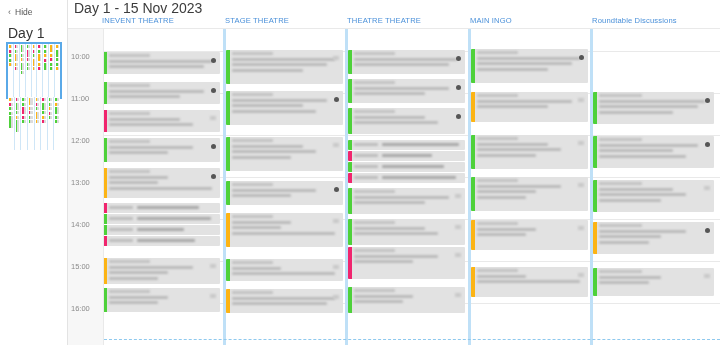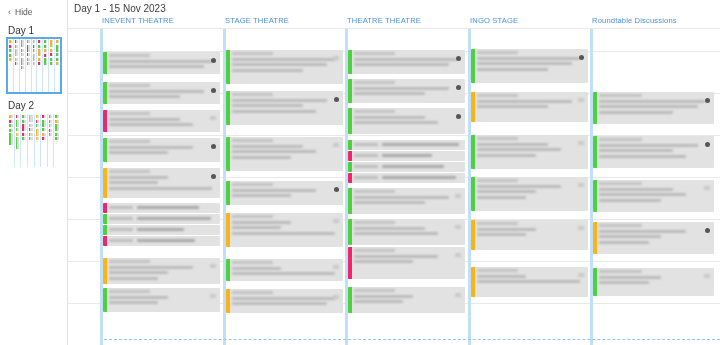--- a/index.html
+++ b/index.html
@@ -25,21 +25,21 @@
   .hide-row {
     display: flex; align-items: center; gap: 4px;
     padding: 7px 0 6px 8px;
     font-size: 8.5px; color: #555; cursor: pointer;
   }
   .chev {
     font-size: 9px; color: #666; line-height: 1;
     display: inline-block; transform: translateY(-0.5px);
   }
   .day-label {
-    font-size: 10px; color: #333; padding: 2px 0 3px 8px;
+    font-size: 14px; color: #333; padding: 2px 0 3px 8px;
     font-weight: 400;
   }
   .thumb-wrap { padding: 0 8px; }
   .thumb {
     width: 52px; height: 53px;
     background: #fff;
     position: relative;
     overflow: hidden;
   }
   .thumb.sel {
@@ -60,21 +60,21 @@
     content:""; position:absolute; left:0; top:0; bottom:0; width:1.5px;
     background: var(--c, #4ed13a);
   }
   .tev.tall { height: 7px; }
   .tev.xtall { height: 12px; }
 
   
   #main { flex: 1 1 auto; position: relative; height: 345px; background:#fff; }
 
   #date-title {
-    font-size: 10px; color: #3c3c3c;
+    font-size: 14px; color: #3c3c3c;
     padding: 3px 0 2px 6px;
     height: 14px; line-height: 11px;
   }
 
   
   #col-head {
     position: relative; height: 15px;
     border-bottom: 1px solid #e9e9e9;
   }
   .col-name {
@@ -242,21 +242,20 @@
               <div class="tev" style="--c: #fcb415;"></div>
               <div class="tev tall" style="--c: #4ed13a;"></div>
               <div class="tev" style="--c: #4ed13a;"></div>
               <div class="tev" style="--c: #4ed13a;"></div>
               <div class="tev" style="--c: #fcb415;"></div>
             </div>
           </div>
       </div>
     </div>
 
-    <div class="day-label" style="padding-top:8px">Day 2</div>
     <div class="thumb-wrap">
       <div class="thumb" id="thumb2">
         <div class="tcols" id="t2cols">
             <div class="tcol">
               <div class="tev" style="--c: #fcb415;"></div>
               <div class="tev" style="--c: #f0256e;"></div>
               <div class="tev" style="--c: #4ed13a;"></div>
               <div class="tev" style="--c: #4ed13a;"></div>
               <div class="tev xtall" style="--c: #4ed13a;"></div>
             </div>
@@ -315,25 +314,34 @@
   </aside>
 
   <section id="main">
 
     <div id="date-title">Day 1 - 15 Nov 2023</div>
 
     <div id="col-head">
         <div class="col-name" style="left: 34px;">INEVENT THEATRE</div>
         <div class="col-name" style="left: 157px;">STAGE THEATRE</div>
         <div class="col-name" style="left: 279px;">THEATRE THEATRE</div>
-        <div class="col-name" style="left: 402px;">INGO STAGE</div>
+        <div class="col-name" style="left: 402px;">MAIN INGO</div>
         <div class="col-name" style="left: 524px;">Roundtable Discussions</div>
       </div>
 
     <div id="grid">
+      <div id="gutter">
+          <div class="tlabel" style="top: 24px;">10:00</div>
+          <div class="tlabel" style="top: 66px;">11:00</div>
+          <div class="tlabel" style="top: 108px;">12:00</div>
+          <div class="tlabel" style="top: 150px;">13:00</div>
+          <div class="tlabel" style="top: 192px;">14:00</div>
+          <div class="tlabel" style="top: 234px;">15:00</div>
+          <div class="tlabel" style="top: 276px;">16:00</div>
+        </div>
       <div id="dashline"></div>
     <div class="hline" style="top: 22px;"></div>
         <div class="hline" style="top: 64px;"></div>
         <div class="hline" style="top: 106px;"></div>
         <div class="hline" style="top: 148px;"></div>
         <div class="hline" style="top: 190px;"></div>
         <div class="hline" style="top: 232px;"></div>
         <div class="hline" style="top: 274px;"></div>
         <div class="vsep" style="left: 32px;"></div>
         <div class="vsep" style="left: 155px;"></div>

